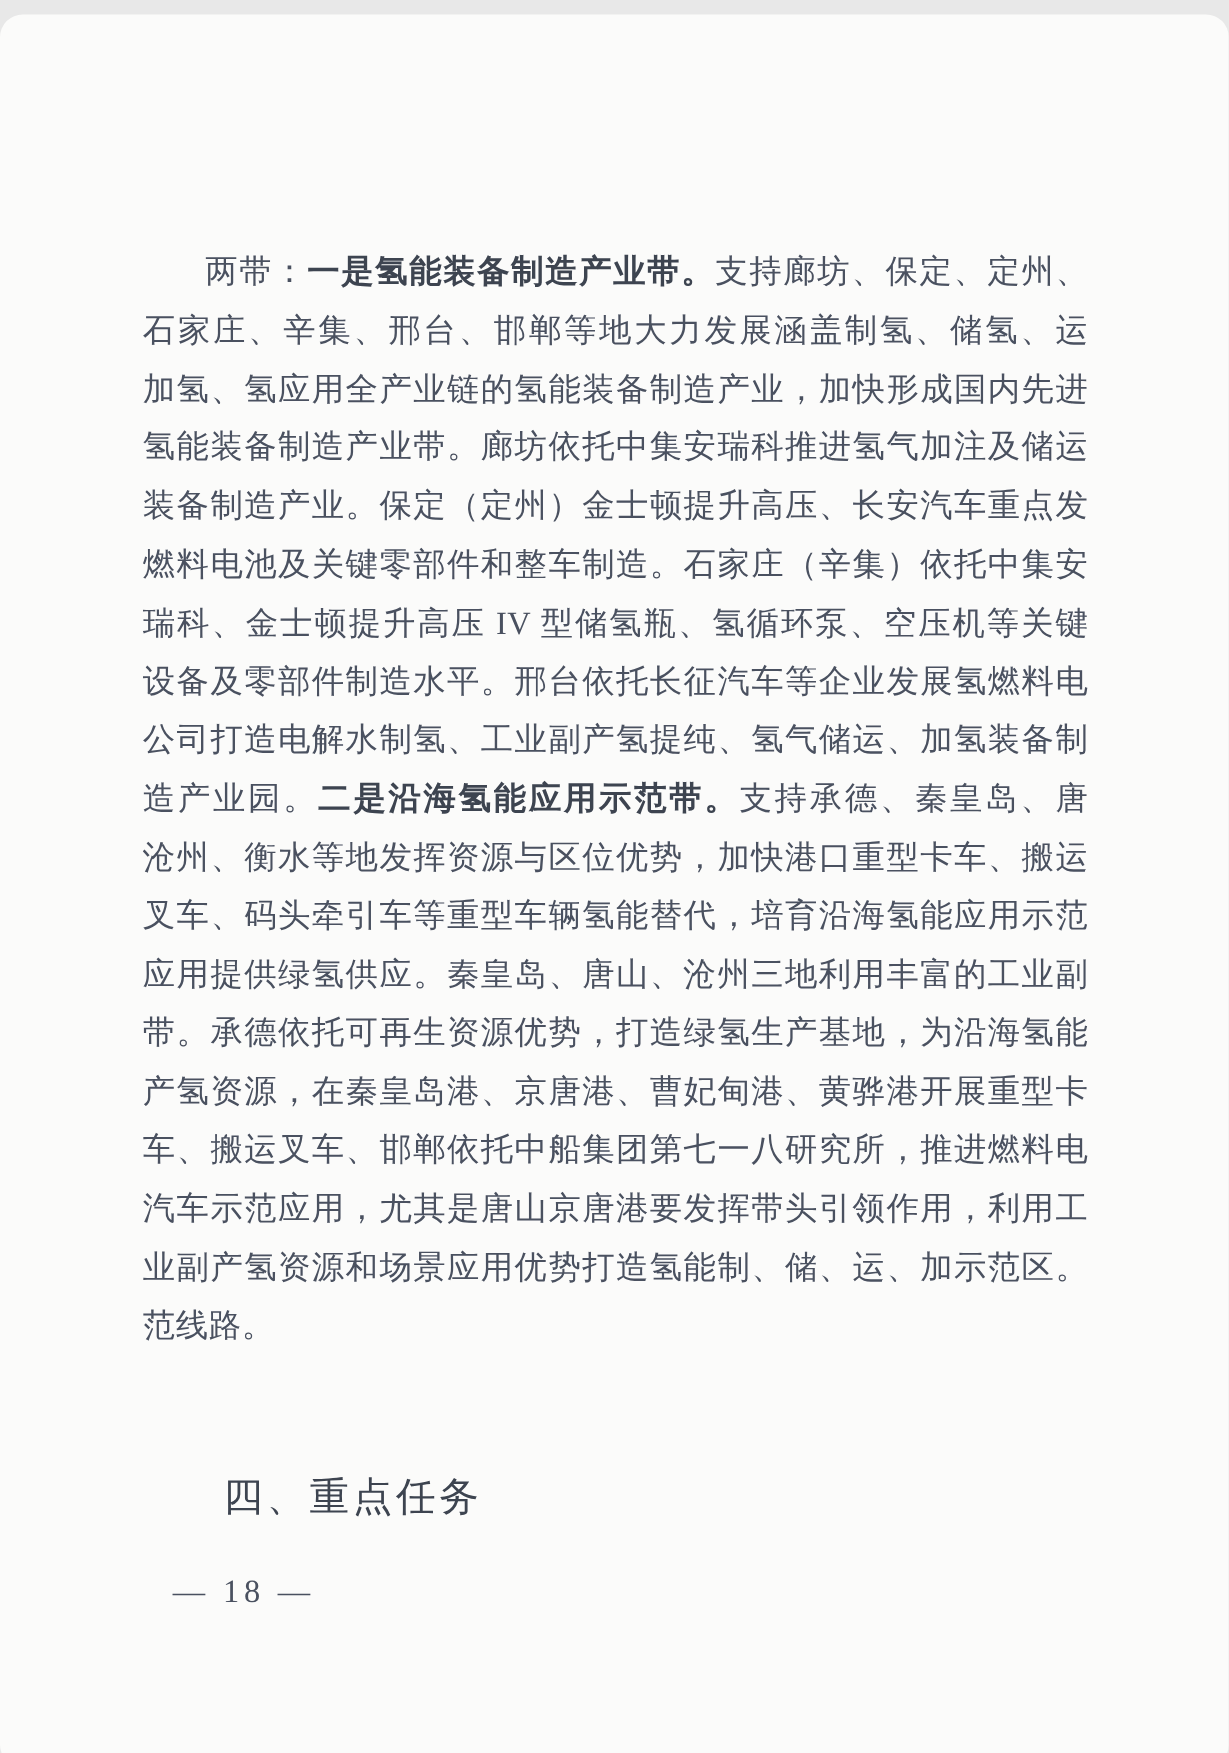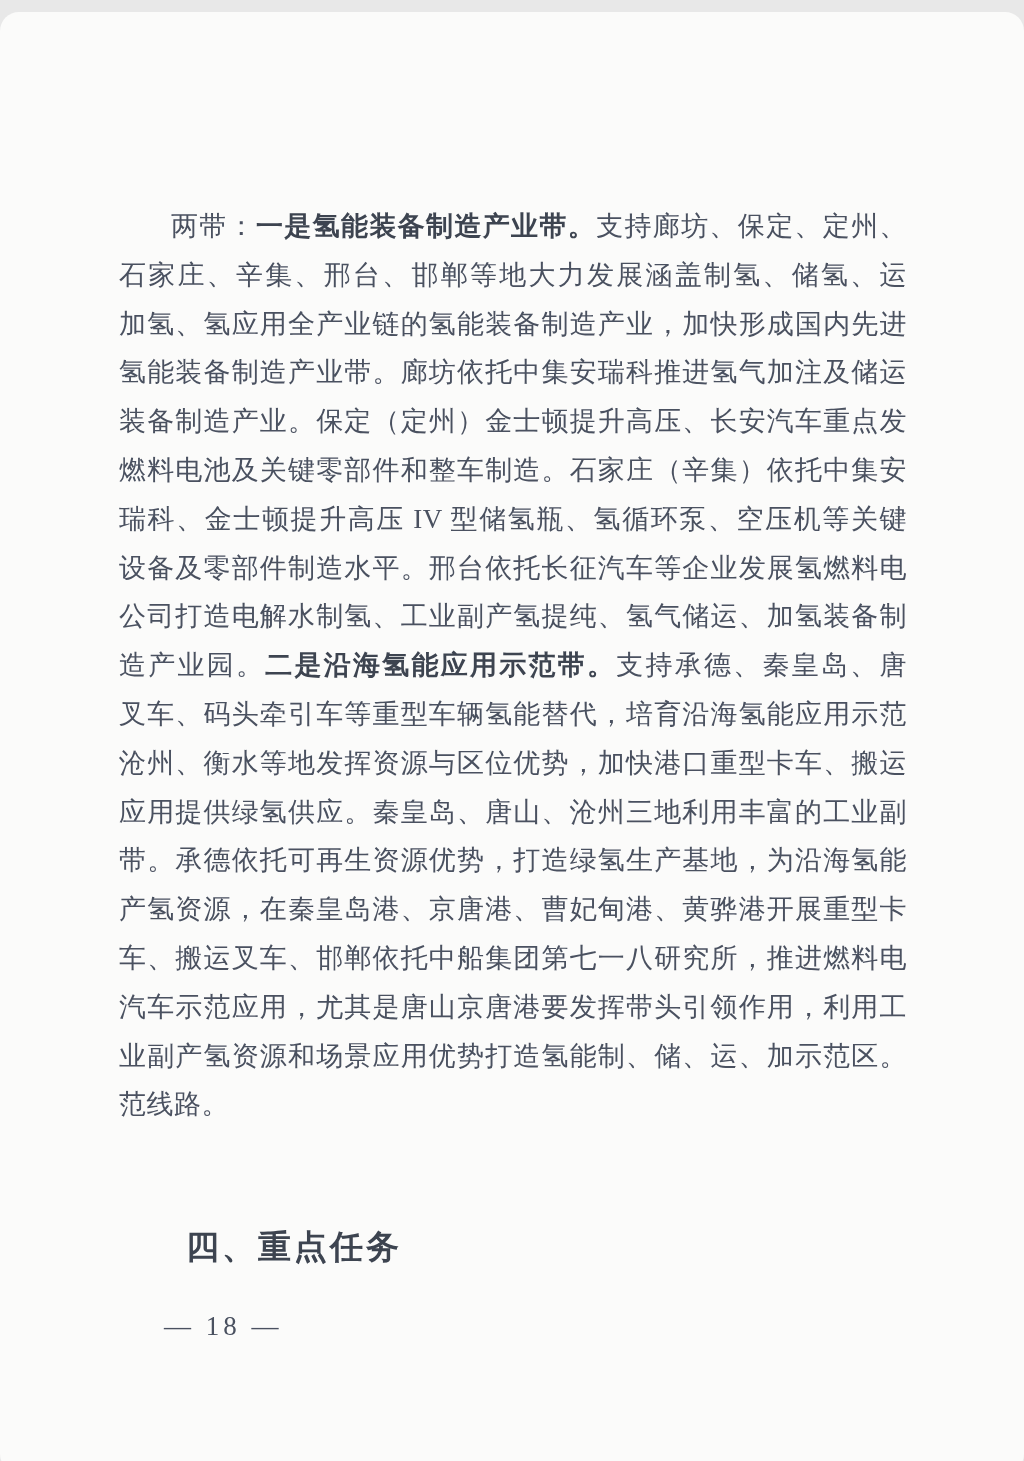--- a/index.html
+++ b/index.html
@@ -45,27 +45,27 @@
   .line .bold {
     font-weight: 700;
     color: #3d4450;
   }
   .section-heading {
     position: absolute;
     left: 186px;
     top: 1213px;
     margin: 0;
     font-size: 33px;
-    font-weight: 700;
+    font-weight: 400;
     color: #3d4450;
     letter-spacing: 3px;
   }
   .page-footer {
     position: absolute;
-    left: 164px;
+    left: 144px;
     top: 1299px;
     font-size: 27px;
     color: #4a5160;
     letter-spacing: 4px;
   }
 </style>
 </head>
 <body>
 
 <div class="page">
@@ -74,22 +74,22 @@
       <div class="line indent"><span>两带：</span><span class="bold">一是氢能装备制造产业带。</span><span>支持廊坊、保定、定州、</span></div>
       <div class="line"><span>石家庄、辛集、邢台、邯郸等地大力发展涵盖制氢、储氢、运氢、</span></div>
       <div class="line"><span>加氢、氢应用全产业链的氢能装备制造产业，加快形成国内先进</span></div>
       <div class="line"><span>氢能装备制造产业带。廊坊依托中集安瑞科推进氢气加注及储运</span></div>
       <div class="line"><span>装备制造产业。保定（定州）金士顿提升高压、长安汽车重点发展</span></div>
       <div class="line"><span>燃料电池及关键零部件和整车制造。石家庄（辛集）依托中集安</span></div>
       <div class="line"><span>瑞科、金士顿提升高压 IV 型储氢瓶、氢循环泵、空压机等关键</span></div>
       <div class="line"><span>设备及零部件制造水平。邢台依托长征汽车等企业发展氢燃料电</span></div>
       <div class="line"><span>公司打造电解水制氢、工业副产氢提纯、氢气储运、加氢装备制</span></div>
       <div class="line"><span>造产业园。</span><span class="bold">二是沿海氢能应用示范带。</span><span>支持承德、秦皇岛、唐山、</span></div>
+      <div class="line"><span>沧州、衡水等地发挥资源与区位优势，加快港口重型卡车、搬运</span></div>
       <div class="line"><span>叉车、码头牵引车等重型车辆氢能替代，培育沿海氢能应用示范</span></div>
-      <div class="line"><span>沧州、衡水等地发挥资源与区位优势，加快港口重型卡车、搬运</span></div>
       <div class="line"><span>应用提供绿氢供应。秦皇岛、唐山、沧州三地利用丰富的工业副</span></div>
       <div class="line"><span>带。承德依托可再生资源优势，打造绿氢生产基地，为沿海氢能</span></div>
       <div class="line"><span>产氢资源，在秦皇岛港、京唐港、曹妃甸港、黄骅港开展重型卡</span></div>
       <div class="line"><span>车、搬运叉车、邯郸依托中船集团第七一八研究所，推进燃料电池</span></div>
       <div class="line"><span>汽车示范应用，尤其是唐山京唐港要发挥带头引领作用，利用工</span></div>
       <div class="line"><span>业副产氢资源和场景应用优势打造氢能制、储、运、加示范区。</span></div>
       <div class="line no-justify"><span>范线路。</span></div>
     </div>
 
   <h2 class="section-heading">四、重点任务</h2>

